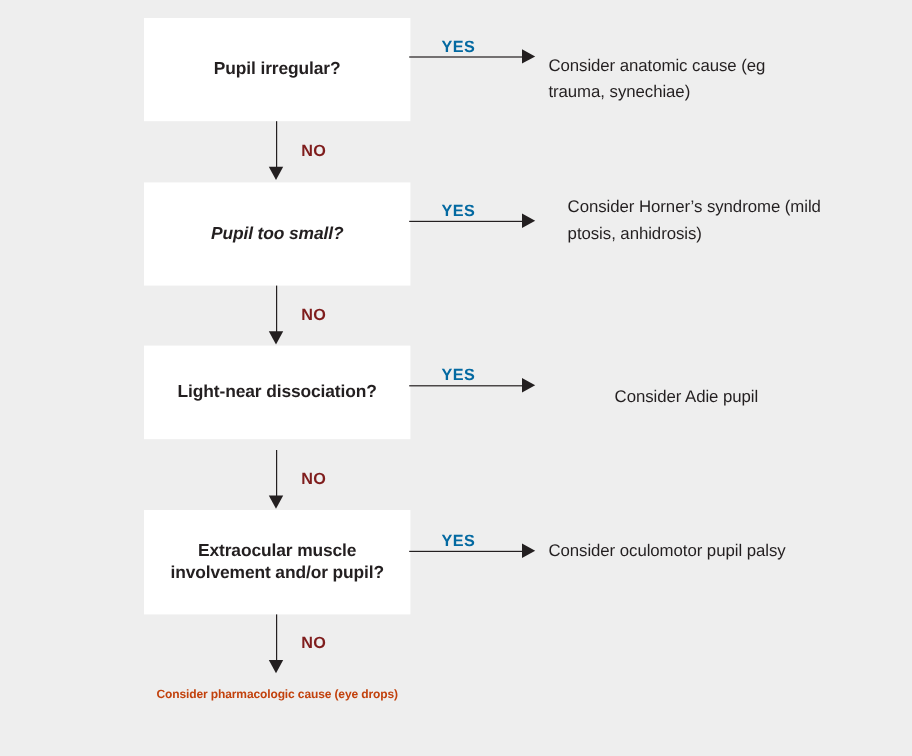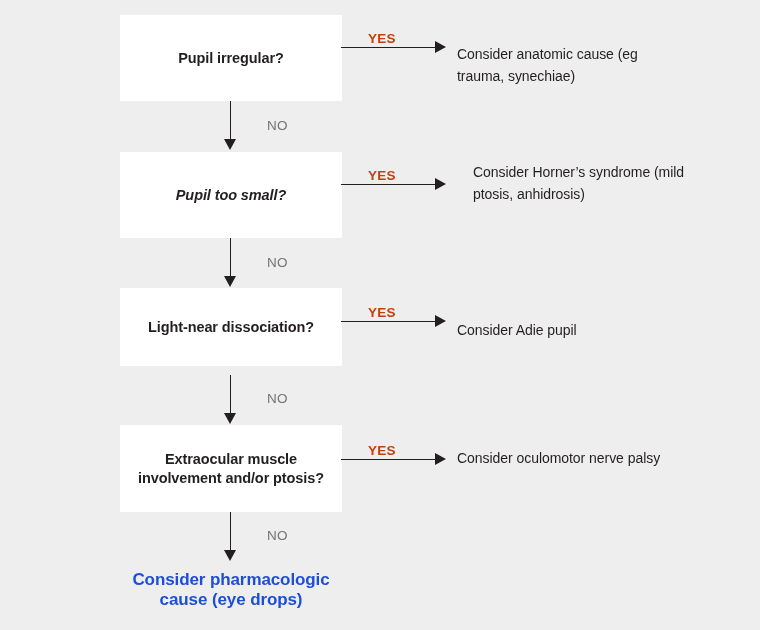--- a/index.html
+++ b/index.html
@@ -46,23 +46,23 @@
 
   
   #terminal-node {
     position: absolute;
     left: 112px;
     top: 570px;
     width: 238px;
     text-align: center;
   }
   #terminal-node .node-text {
-    font-size: 17px;
+    font-size: 10px;
     font-weight: bold;
-    color: #1d4ed8;
+    color: #c2410c;
     line-height: 20px;
     letter-spacing: -0.1px;
   }
 
   
   .v-connector {
     position: absolute;
     left: 230px;
     width: 1.4px;
     background: #231f20;
@@ -73,24 +73,23 @@
     width: 0;
     height: 0;
     border-left: 6.5px solid transparent;
     border-right: 6.5px solid transparent;
     border-top: 11px solid #231f20;
   }
   .no-label {
     position: absolute;
     left: 251px;
     font-size: 13.5px;
-    font-weight: normal;
-    color: #737373;
+    font-weight: bold;
+    color: #7f1d1d;
     letter-spacing: 0.3px;
-    margin-left: 16px;
   }
 
   
   .h-connector {
     position: absolute;
     left: 341px;
     height: 1.4px;
     width: 95px;
     background: #231f20;
   }
@@ -101,21 +100,21 @@
     height: 0;
     border-top: 6.5px solid transparent;
     border-bottom: 6.5px solid transparent;
     border-left: 11px solid #231f20;
   }
   .yes-label {
     position: absolute;
     left: 368px;
     font-size: 13.5px;
     font-weight: bold;
-    color: #c2410c;
+    color: #0369a1;
     letter-spacing: 0.3px;
   }
 
   
   .outcome-text {
     position: absolute;
     left: 457px;
     width: 230px;
     font-size: 14px;
     color: #231f20;
@@ -154,34 +153,34 @@
   <div class="v-arrowhead" style="top:276px;"></div>
   <div class="no-label" style="top:255px;">NO</div>
 
   <div class="node-box" id="box-3">
     <div class="node-text">Light-near dissociation?</div>
   </div>
 
   <div class="h-connector" style="top:321px;"></div>
   <div class="h-arrowhead" style="top:315px;"></div>
   <div class="yes-label" style="top:305px;">YES</div>
-  <div class="outcome-text" style="top:320px;">Consider Adie pupil</div>
+  <div class="outcome-text" style="top:320px;text-align:center;">Consider Adie pupil</div>
 
   <div class="v-connector" style="top:375px; height:40px;"></div>
   <div class="v-arrowhead" style="top:413px;"></div>
   <div class="no-label" style="top:391px;">NO</div>
 
   <div class="node-box" id="box-4">
-    <div class="node-text">Extraocular muscle involvement and/or ptosis?</div>
+    <div class="node-text">Extraocular muscle involvement and/or pupil?</div>
   </div>
 
   <div class="h-connector" style="top:459px;"></div>
   <div class="h-arrowhead" style="top:453px;"></div>
   <div class="yes-label" style="top:443px;">YES</div>
-  <div class="outcome-text" style="top:448px;">Consider oculomotor nerve palsy</div>
+  <div class="outcome-text" style="top:448px;">Consider oculomotor pupil palsy</div>
 
   <div class="v-connector" style="top:512px; height:40px;"></div>
   <div class="v-arrowhead" style="top:550px;"></div>
   <div class="no-label" style="top:528px;">NO</div>
 
   <div id="terminal-node">
     <div class="node-text">Consider pharmacologic cause (eye drops)</div>
   </div>
 
 </div>

